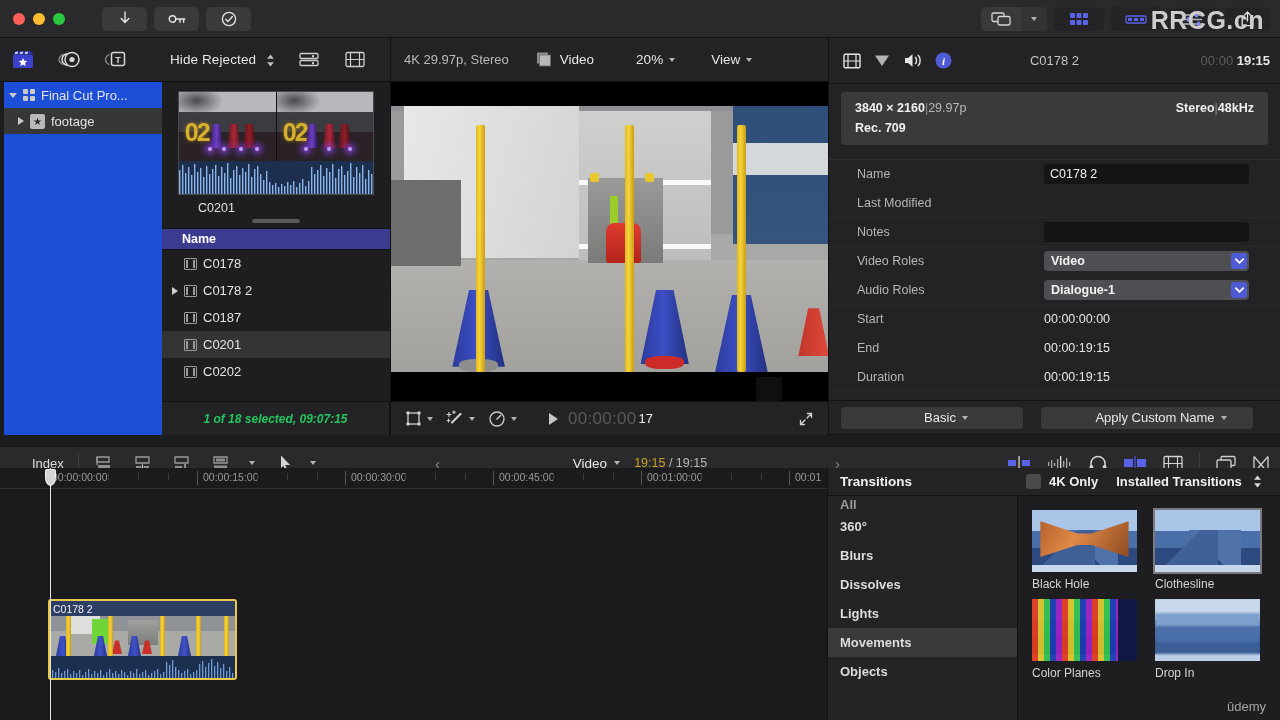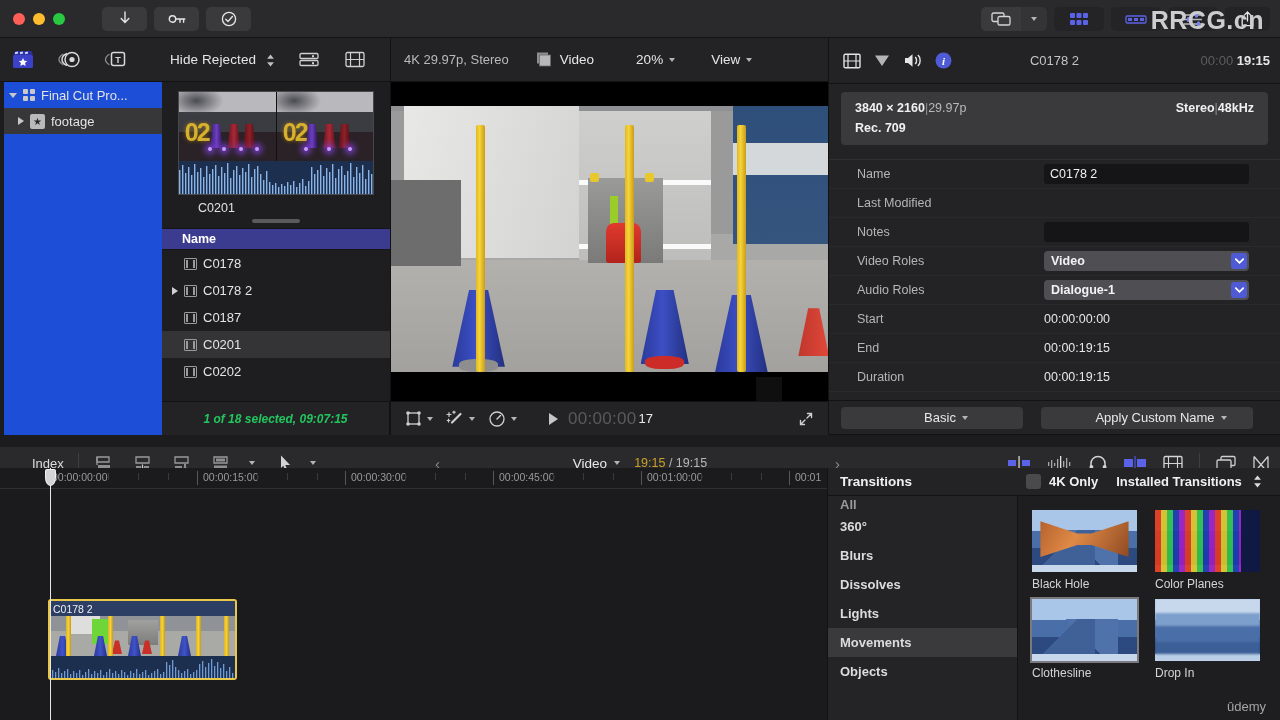--- a/index.html
+++ b/index.html
@@ -1160,33 +1160,33 @@
 
       <div class="tr-grid">
         <div class="tr-item">
           <div class="tr-thumb">
             <div class="tr-mtn"></div>
             <div class="tr-blackhole"></div>
           </div>
           <div class="tr-label">Black Hole</div>
         </div>
         <div class="tr-item">
+          <div class="tr-thumb tr-sel-outline">
+            <div class="tr-mtn"></div>
+          </div>
+          <div class="tr-label">Clothesline</div>
+        </div>
+        <div class="tr-item">
           <div class="tr-thumb">
             <div class="tr-colorplanes"></div>
             <div class="tr-cp-dark"></div>
           </div>
           <div class="tr-label">Color Planes</div>
         </div>
         <div class="tr-item">
-          <div class="tr-thumb tr-sel-outline">
-            <div class="tr-mtn"></div>
-          </div>
-          <div class="tr-label">Clothesline</div>
-        </div>
-        <div class="tr-item">
           <div class="tr-thumb">
             <div class="tr-dropin"></div>
           </div>
           <div class="tr-label">Drop In</div>
         </div>
       </div>
     </div>
 
     <div class="wm-udemy">ûdemy</div>
   </div>

